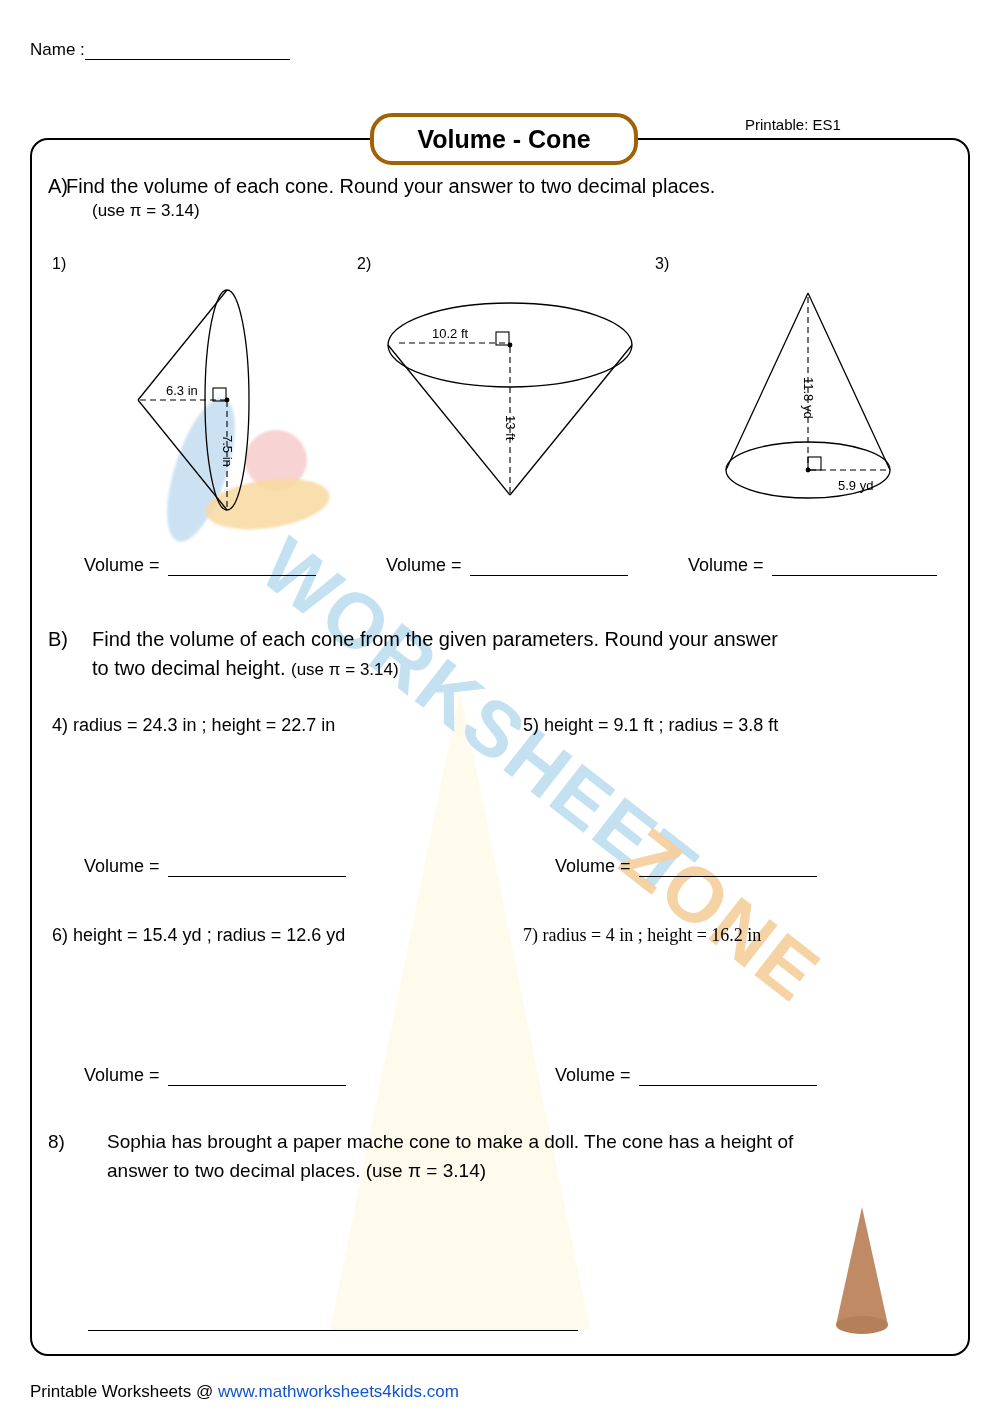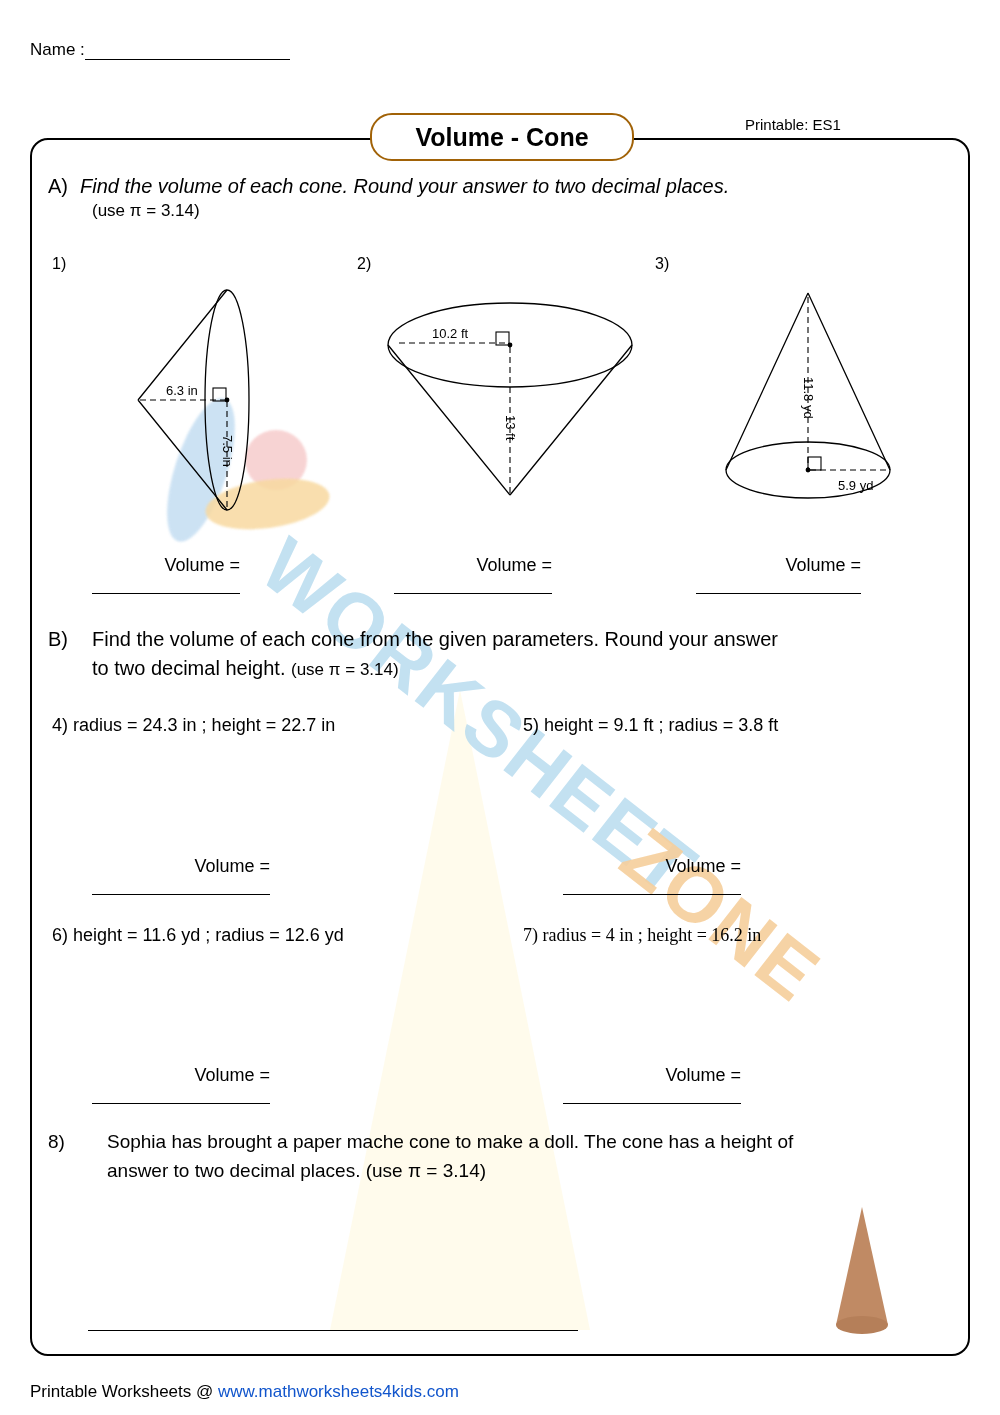--- a/index.html
+++ b/index.html
@@ -80,21 +80,21 @@
     border-radius: 18px;
     box-sizing: border-box;
     z-index: 2;
   }
   .title-box {
     position: absolute;
     left: 370px;
     top: 113px;
     width: 260px;
     height: 44px;
-    border: 2px solid #a16207;
+    border: 4px solid #a16207;
     border-radius: 22px;
     background: #fff;
     z-index: 3;
     display: flex;
     align-items: center;
     justify-content: center;
     font-size: 25px;
     font-weight: bold;
   }
   .es-label {
@@ -108,38 +108,37 @@
   
   .secA-head {
     position: absolute;
     left: 48px;
     top: 175px;
     width: 900px;
     font-size: 20px;
     z-index: 3;
   }
   .secA-head .letter { position: absolute; left: 0; top: 0; }
-  .secA-head .txt { display: block; margin-left: 32px; font-style: italic; }
+  .secA-head .txt { display: block; margin-left: 18px; }
   .secA-head .sub { display: block; margin-left: 44px; font-size: 17px; margin-top: 3px; }
 
   .qnum {
     position: absolute;
     font-size: 16px;
     z-index: 3;
   }
 
   .figrow { position: absolute; z-index: 3; }
 
   .volline {
     position: absolute;
     font-size: 18px;
     z-index: 3;
     display: flex;
     align-items: flex-end;
-    flex-direction: column;
   }
   .volline .blank {
     border-bottom: 1.6px solid #000;
     height: 17px;
     margin-left: 8px;
   }
 
   
   .secB-head {
     position: absolute;
@@ -315,21 +314,21 @@
   <span>Volume =</span>
   <span class="blank" style="width:178px;"></span>
 </div>
 <div class="volline" style="left:555px;top:856px;">
   <span>Volume =</span>
   <span class="blank" style="width:178px;"></span>
 </div>
 
 <div class="param" style="left:52px;top:925px;">
   <span>6)</span>
-  <span>height = 11.6 yd ; radius = 12.6 yd</span>
+  <span>height = 15.4 yd ; radius = 12.6 yd</span>
 </div>
 <div class="param" style="left:523px;top:925px;font-family:Liberation Serif, serif;">
   <span>7)</span>
   <span>radius = 4 in ; height = 16.2 in</span>
 </div>
 
 <div class="volline" style="left:84px;top:1065px;">
   <span>Volume =</span>
   <span class="blank" style="width:178px;"></span>
 </div>

